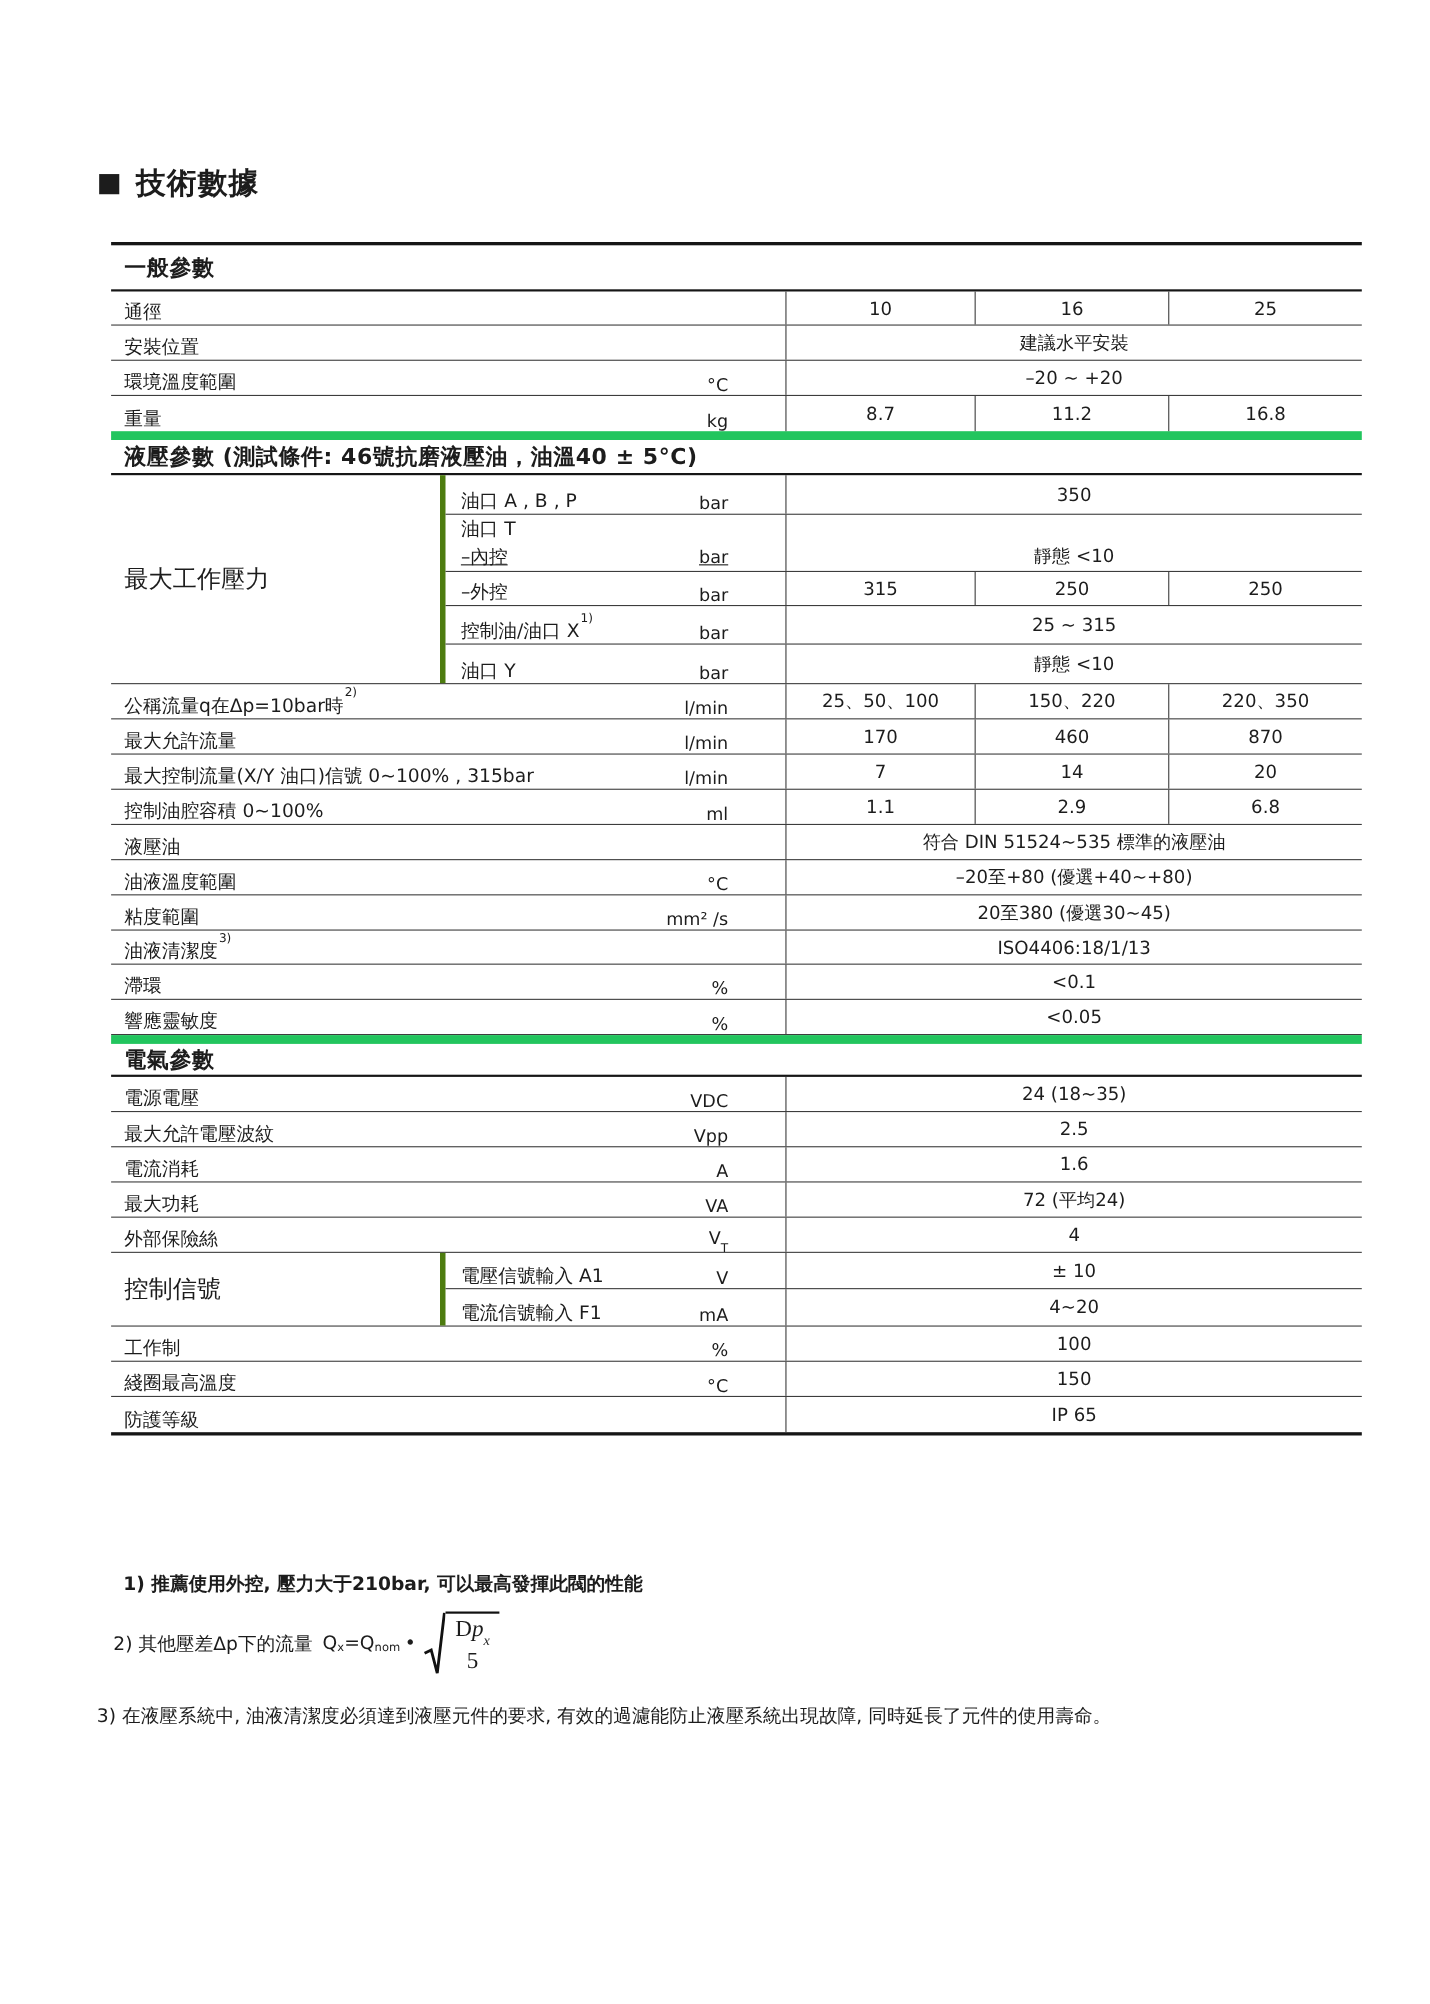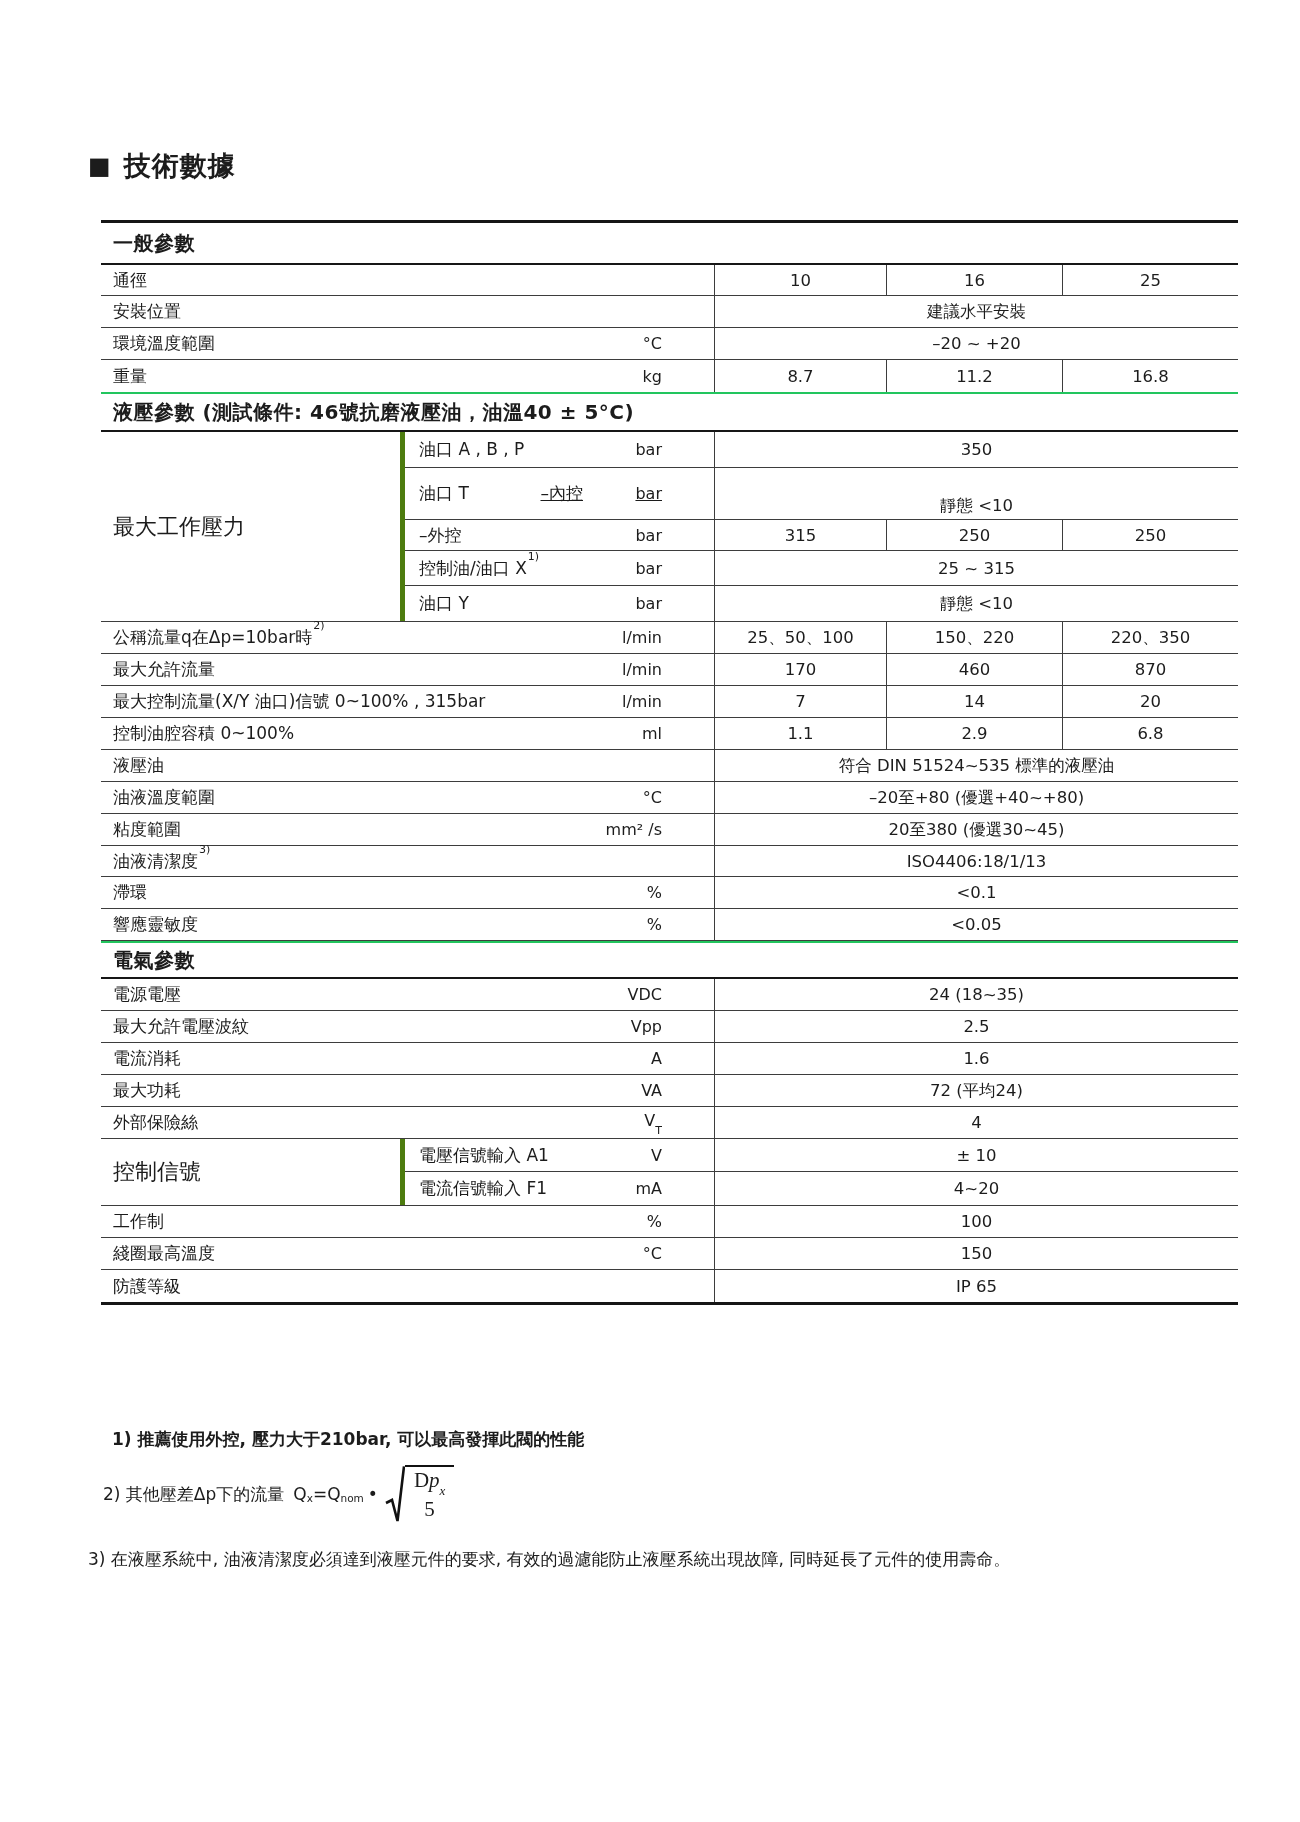--- a/index.html
+++ b/index.html
@@ -5,41 +5,41 @@
   * { box-sizing: border-box; margin: 0; padding: 0; }
   html,body { width:1300px; height:1822px; background:#ffffff; }
   body { position:relative; font-family:"DejaVu Sans","Liberation Sans",sans-serif; color:#1c1c1c; }
 
   .page-title { position:absolute; left:88px; top:148px; display:flex; align-items:center; font-size:27px; font-weight:600; letter-spacing:1px; }
   .page-title .marker { font-size:24px; margin-right:12px; line-height:1; }
 
   .tbl { position:absolute; left:101px; top:220px; width:1137px; border-top:3px solid #161616; border-bottom:3px solid #161616; }
 
   .sec { display:flex; align-items:center; padding-left:12px; font-size:20px; font-weight:600; border-bottom:2px solid #161616; letter-spacing:0.5px; }
-  .sec.bt { border-top:2px solid #22c55e; }
+  .sec.bt { border-top:8px solid #22c55e; }
 
   .row { display:flex; align-items:stretch; border-bottom:1px solid #3d3d3d; height:32px; font-size:17px; }
   .row.nbb { border-bottom:none; }
 
-  .lbl { flex:1; display:flex; align-items:center; justify-content:space-between; padding:0 52px 0 12px; white-space:nowrap; }
+  .lbl { flex:1; display:flex; align-items:flex-end; justify-content:space-between; padding:0 52px 0 12px; white-space:nowrap; }
   .lbl .unit, .lbl2 .unit { font-size:16px; margin-left:8px; }
   sup.fn { font-size:11px; position:relative; top:-7px; margin-left:1px; }
   sub.un { font-size:11px; position:relative; top:3px; }
 
   .v { width:172px; flex:none; border-left:1px solid #3d3d3d; display:flex; align-items:center; justify-content:center; font-size:16.5px; }
   .v.w2, .v.w3 { width:176px; }
   .vspan { width:524px; flex:none; border-left:1px solid #3d3d3d; display:flex; align-items:center; justify-content:center; font-size:16.5px; }
 
   .grp { display:flex; align-items:stretch; border-bottom:1px solid #3d3d3d; }
   .glbl { width:304px; flex:none; display:flex; align-items:center; padding-left:12px; border-right:5px solid #4d7c0f; font-size:22px; white-space:nowrap; }
   .gbody { flex:1; display:flex; flex-direction:column; }
   .gbody .row:last-child { border-bottom:none; }
   .gbody .lbl { padding-left:14px; }
 
-  .lbl2 { flex:1; display:flex; flex-direction:row; padding:0 52px 0 14px; white-space:nowrap; }
+  .lbl2 { flex:1; display:flex; flex-direction:column; padding:0 52px 0 14px; white-space:nowrap; }
   .lbl2 .l1 { flex:1; display:flex; align-items:center; }
   .lbl2 .l2 { flex:1; display:flex; align-items:center; justify-content:space-between;text-decoration:underline; }
   .vspan.vbottom { align-items:flex-end; }
   .vspan.vbottom .vbot { height:26px; display:flex; align-items:center; }
 
   .fnote { position:absolute; font-size:17px; white-space:nowrap; }
   .fnote-formula { position:absolute; display:flex; align-items:center; font-size:17px; white-space:nowrap; }
   .fq { display:inline-flex; align-items:center; margin-left:9px; }
   .fq sub { font-size:10.5px; position:relative; top:4px; }
   .fq .dot { margin:0 7px 0 4px; }

